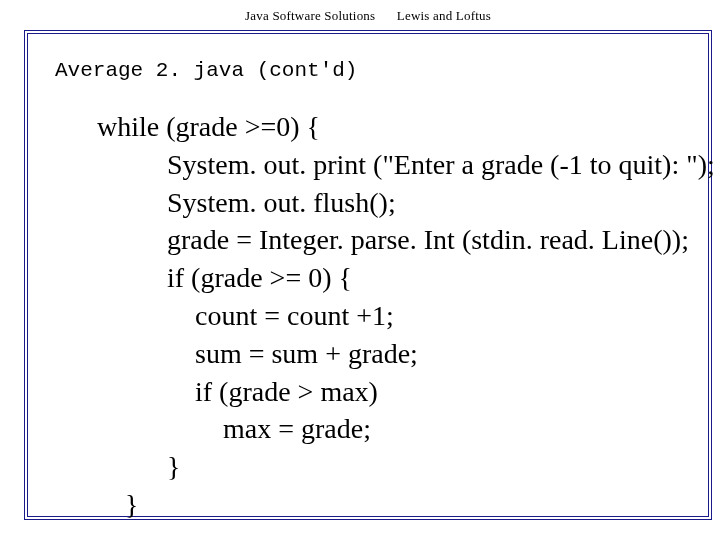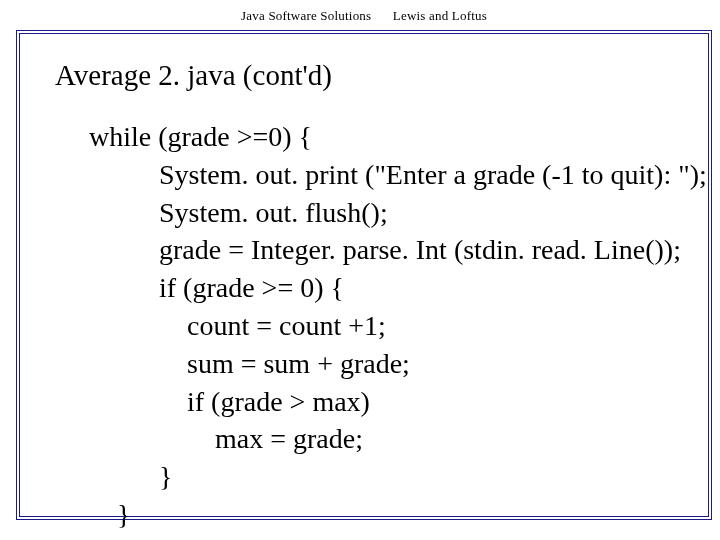--- a/index.html
+++ b/index.html
@@ -8,21 +8,21 @@
     width: 720px;
     height: 540px;
     background: #ffffff;
     font-family: "Times New Roman", Times, serif;
     color: #000;
   }
   .slide {
     box-sizing: border-box;
     width: 720px;
     height: 540px;
-    padding: 6px 8px 8px 16px;
+    padding: 6px 8px 8px 24px;
   }
   .header {
     text-align: center;
     font-size: 13px;
     margin: 2px 0 6px 0;
     letter-spacing: 0.2px;
   }
   .header .left {
     display: inline-block;
     margin-right: 18px;
@@ -36,23 +36,24 @@
     box-sizing: border-box;
     height: 490px;
   }
   .frame-inner {
     border: 0;
     height: 100%;
     box-sizing: border-box;
     padding: 18px 24px 18px 24px;
   }
   .title {
-    font-size: 29px;
+    font-size: 21px;
     font-weight: normal;
-    margin: 4px 0 26px 8px;
+    margin: 4px 0 26px 0;
+    font-family: Liberation Mono, monospace;
   }
   .code {
     font-size: 28px;
     line-height: 1.35;
     white-space: pre;
     font-family: "Times New Roman", Times, serif;
     margin-left: 42px;
   }
 </style>
 </head>

